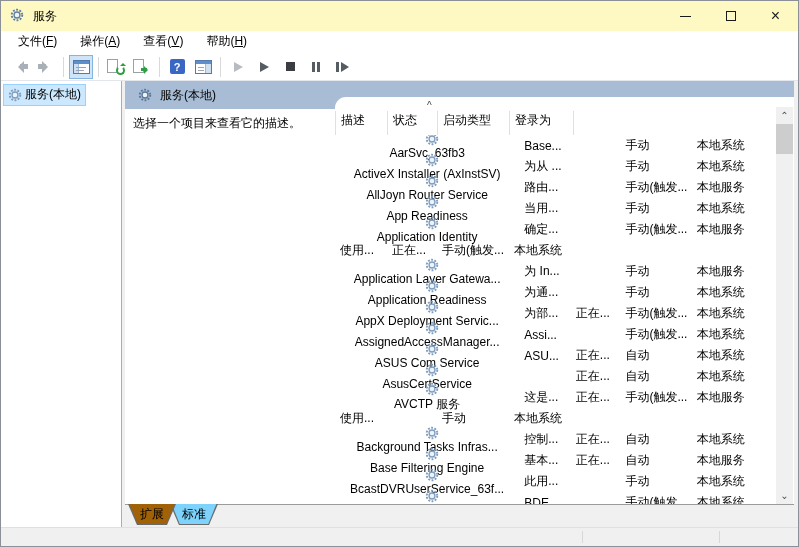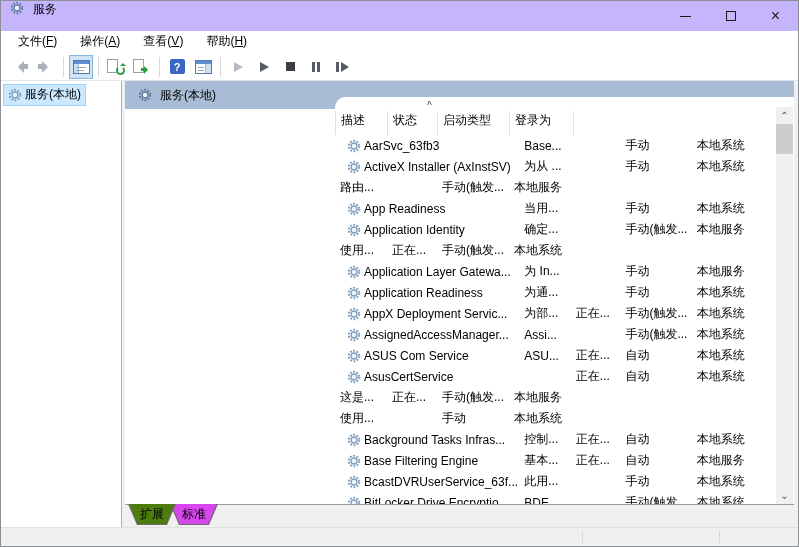--- a/index.html
+++ b/index.html
@@ -1,21 +1,21 @@
 <!DOCTYPE html>
 <html><head>
 <meta charset="utf-8">
 <style>
   * { margin:0; padding:0; box-sizing:border-box; }
   html,body { width:799px; height:547px; }
   body { font-family:"Liberation Sans","DejaVu Sans",sans-serif; font-size:12px; color:#000; background:#fff; }
   .window { width:799px; height:547px; border:1px solid #8a8f98; display:flex; flex-direction:column; background:#fff; overflow:hidden; }
 
   
-  .titlebar { height:30px; display:flex; background:#c4b5fd; flex:0 0 auto; }
+  .titlebar { height:30px; display:flex; align-items:center; background:#fef9c3; flex:0 0 auto; }
   .title-icon { margin-left:9px; width:16px; height:16px; color:#5f7da0; }
   .title-text { margin-left:7px; font-size:12px; }
   .win-controls { margin-left:auto; display:flex; height:100%; }
   .win-btn { width:45px; height:100%; display:flex; align-items:center; justify-content:center; font-size:13px; color:#1a1a1a; cursor:default; }
   .win-btn.max span { display:block; width:10px; height:10px; border:1px solid #1a1a1a; font-size:0; }
   .win-btn.min span { display:block; width:11px; height:1px; background:#1a1a1a; font-size:0; }
   .win-btn.close { font-size:16px; font-weight:400; }
 
   
   .menubar { height:22px; display:flex; align-items:center; padding-left:8px; background:#fff; flex:0 0 auto; }
@@ -79,39 +79,39 @@
   .hcell { font-size:12px; padding:0 0 6px 5px; height:24px; display:flex; align-items:center; }
   .hcell.h0 { width:186px; padding-left:14px; }
   .hcell.h1 { width:52px; border-left:1px solid #e0e0e0;font-family:Liberation Mono, monospace; }
   .hcell.h2 { width:50px; border-left:1px solid #e0e0e0; }
   .hcell.h3 { width:72px; border-left:1px solid #e0e0e0;margin-top:40px; }
   .hcell.h4 { width:65px; border-left:1px solid #e0e0e0; border-right:1px solid #e0e0e0; }
   .sort-caret { position:absolute; left:92px; top:3px; font-size:10px; color:#444; }
   .rows { position:absolute; top:38px; left:0; right:17px; bottom:0; overflow:hidden; }
   .trow { display:flex; height:21px; align-items:center; }
   .c { white-space:nowrap; overflow:hidden; }
-  .c.name { width:186px; display:flex; align-items:center; }
+  .c.name { width:186px; display:flex; align-items:center;flex-direction:column; }
   .c.name .gear { width:14px; height:14px; margin-left:12px; margin-right:3px; flex:0 0 auto; color:#7d9cbe; }
   .c.desc { width:52px; padding-left:5px; }
   .c.status { width:50px; padding-left:5px; }
   .c.startup { width:72px; padding-left:5px; }
   .c.logon { width:86px; padding-left:5px; }
 
   
   .vscroll { position:absolute; top:10px; right:1px; bottom:0; width:17px; background:#f0f0f0; }
   .vs-arrow { height:17px; display:flex; align-items:center; justify-content:center; color:#505050; font-size:10px; background:#f0f0f0; }
   .vs-arrow.down { position:absolute; bottom:0; left:0; right:0; }
   .vs-thumb { height:30px; background:#cdcdcd; }
 
   
   .tabstrip { position:absolute; left:0; right:0; bottom:0; height:23px; background:#f0f0f0; border-top:1px solid #9b9b9b; display:flex; padding-left:3px; }
   .tab { position:relative; width:48px; height:21px; margin-top:-1px; margin-right:-6px; }
   .tab .shape { position:absolute; inset:0; background:#6a6a6a; clip-path:polygon(0 0,100% 0,39px 21px,9px 21px); }
-  .tab .fill { position:absolute; inset:0; clip-path:polygon(1.6px 0,46.4px 0,38.3px 20px,9.7px 20px); background:#d946ef; display:flex; align-items:center; justify-content:center; font-size:12px; padding-bottom:1px; }
-  .tab.active .fill { background:#4d7c0f; }
+  .tab .fill { position:absolute; inset:0; clip-path:polygon(1.6px 0,46.4px 0,38.3px 20px,9.7px 20px); background:#7dd3fc; display:flex; align-items:center; justify-content:center; font-size:12px; padding-bottom:1px; }
+  .tab.active .fill { background:#a16207; }
   .tab.active { z-index:2; }
 
   
   .statusbar { height:19px; background:#f0f0f0; border-top:1px solid #e0e0e0; position:relative; flex:0 0 auto; }
   .sb-sep { position:absolute; top:3px; bottom:3px; width:1px; background:#d7d7d7; }
 
   u { text-decoration:underline; }
 </style>
 </head>
 <body>
@@ -229,20 +229,21 @@
     </div>
 
     <div class="main-panel">
       <div class="band">
         <span class="gear"><svg width="14" height="14" viewBox="0 0 16 16">
     <circle cx="8" cy="8" r="6" fill="none" stroke="currentColor" stroke-width="2.2" stroke-dasharray="2.1 1.7"></circle>
     <circle cx="8" cy="8" r="3.4" fill="#eef3f8" stroke="currentColor" stroke-width="1.5"></circle>
   </svg></span>
         <span class="band-title">服务(本地)</span>
       </div>
+      <div class="desc-hint">选择一个项目来查看它的描述。</div>
 
       <div class="list-panel">
         <div class="list-header">
           <span class="sort-caret">^</span>
             <span class="hcell h1">描述</span>
             <span class="hcell h2">状态</span>
             <span class="hcell h3">启动类型</span>
             <span class="hcell h4">登录为</span>
           </div>
         <div class="rows">
@@ -266,20 +267,27 @@
     <circle cx="8" cy="8" r="3.4" fill="#eef3f8" stroke="currentColor" stroke-width="1.5"></circle>
   </svg></span>
                 <span>ActiveX Installer (AxInstSV)</span>
               </span>
               <span class="c desc">为从 ...</span>
               <span class="c status"></span>
               <span class="c startup">手动</span>
               <span class="c logon">本地系统</span>
             </div>
             <div class="trow">
+              <span class="c name">
+                <span class="gear"><svg width="14" height="14" viewBox="0 0 16 16">
+    <circle cx="8" cy="8" r="6" fill="none" stroke="currentColor" stroke-width="2.2" stroke-dasharray="2.1 1.7"></circle>
+    <circle cx="8" cy="8" r="3.4" fill="#eef3f8" stroke="currentColor" stroke-width="1.5"></circle>
+  </svg></span>
+                <span>AllJoyn Router Service</span>
+              </span>
               <span class="c desc">路由...</span>
               <span class="c status"></span>
               <span class="c startup">手动(触发...</span>
               <span class="c logon">本地服务</span>
             </div>
             <div class="trow">
               <span class="c name">
                 <span class="gear"><svg width="14" height="14" viewBox="0 0 16 16">
     <circle cx="8" cy="8" r="6" fill="none" stroke="currentColor" stroke-width="2.2" stroke-dasharray="2.1 1.7"></circle>
     <circle cx="8" cy="8" r="3.4" fill="#eef3f8" stroke="currentColor" stroke-width="1.5"></circle>
@@ -382,20 +390,27 @@
     <circle cx="8" cy="8" r="3.4" fill="#eef3f8" stroke="currentColor" stroke-width="1.5"></circle>
   </svg></span>
                 <span>AsusCertService</span>
               </span>
               <span class="c desc"></span>
               <span class="c status">正在...</span>
               <span class="c startup">自动</span>
               <span class="c logon">本地系统</span>
             </div>
             <div class="trow">
+              <span class="c name">
+                <span class="gear"><svg width="14" height="14" viewBox="0 0 16 16">
+    <circle cx="8" cy="8" r="6" fill="none" stroke="currentColor" stroke-width="2.2" stroke-dasharray="2.1 1.7"></circle>
+    <circle cx="8" cy="8" r="3.4" fill="#eef3f8" stroke="currentColor" stroke-width="1.5"></circle>
+  </svg></span>
+                <span>AVCTP 服务</span>
+              </span>
               <span class="c desc">这是...</span>
               <span class="c status">正在...</span>
               <span class="c startup">手动(触发...</span>
               <span class="c logon">本地服务</span>
             </div>
             <div class="trow">
               <span class="c desc">使用...</span>
               <span class="c status"></span>
               <span class="c startup">手动</span>
               <span class="c logon">本地系统</span>

